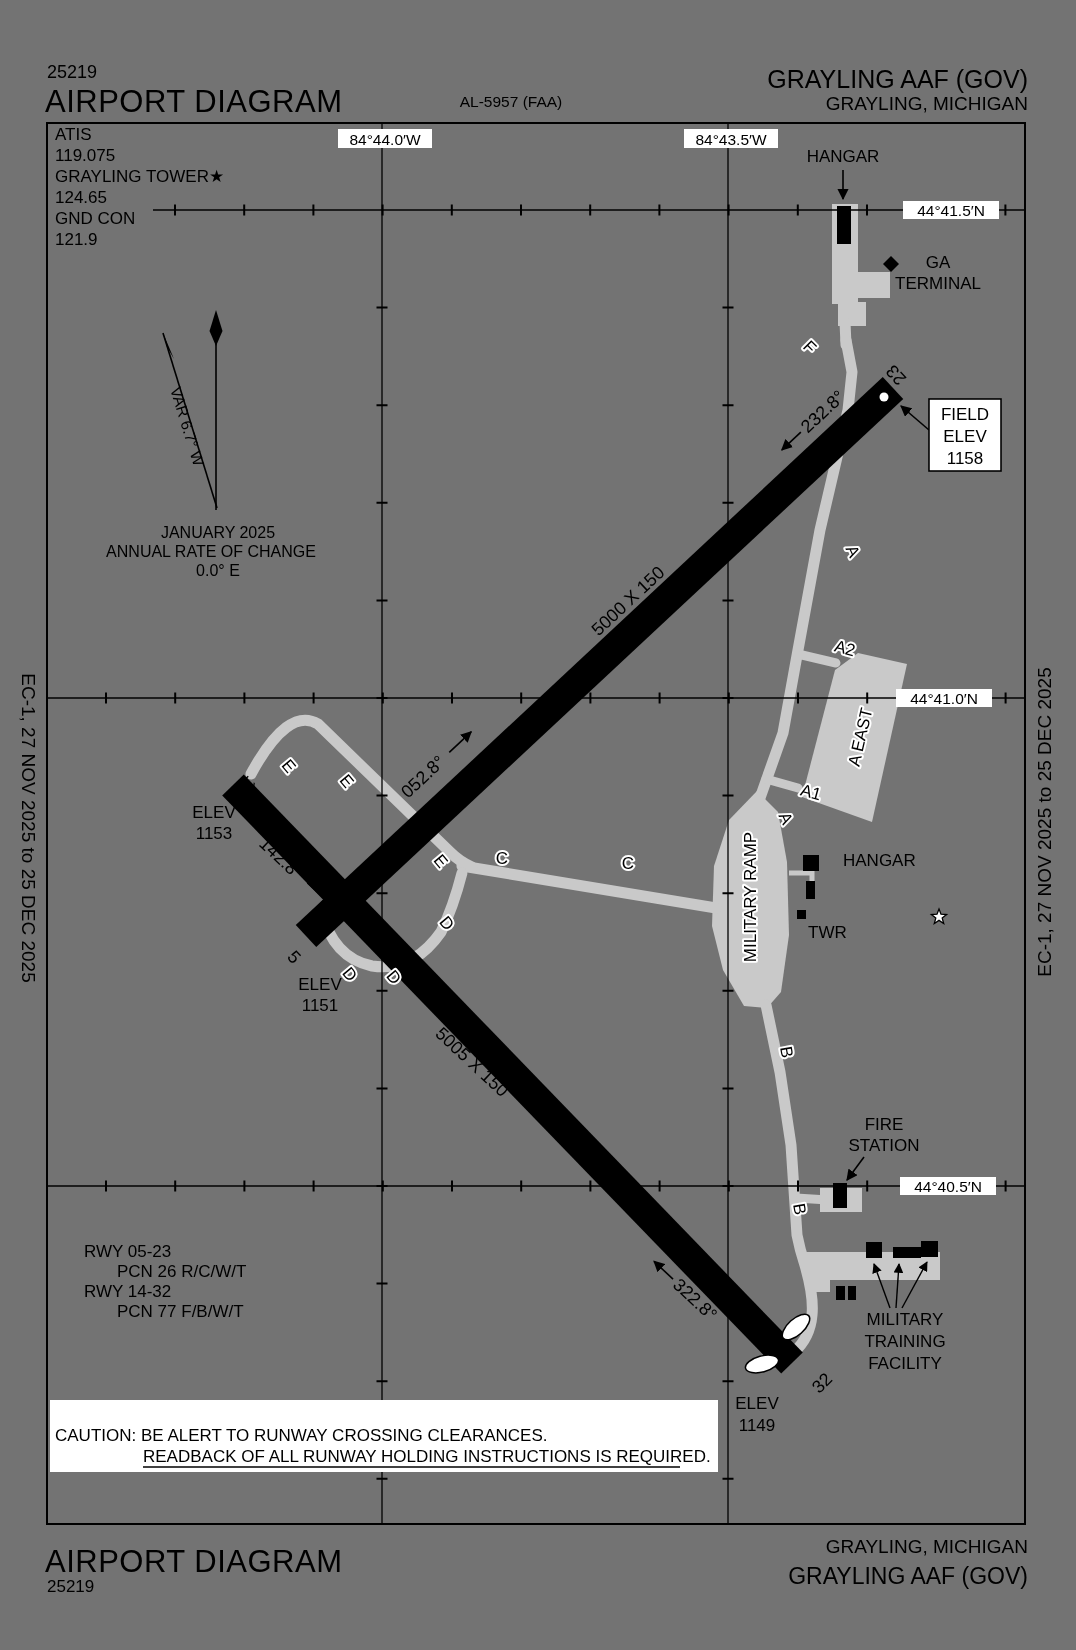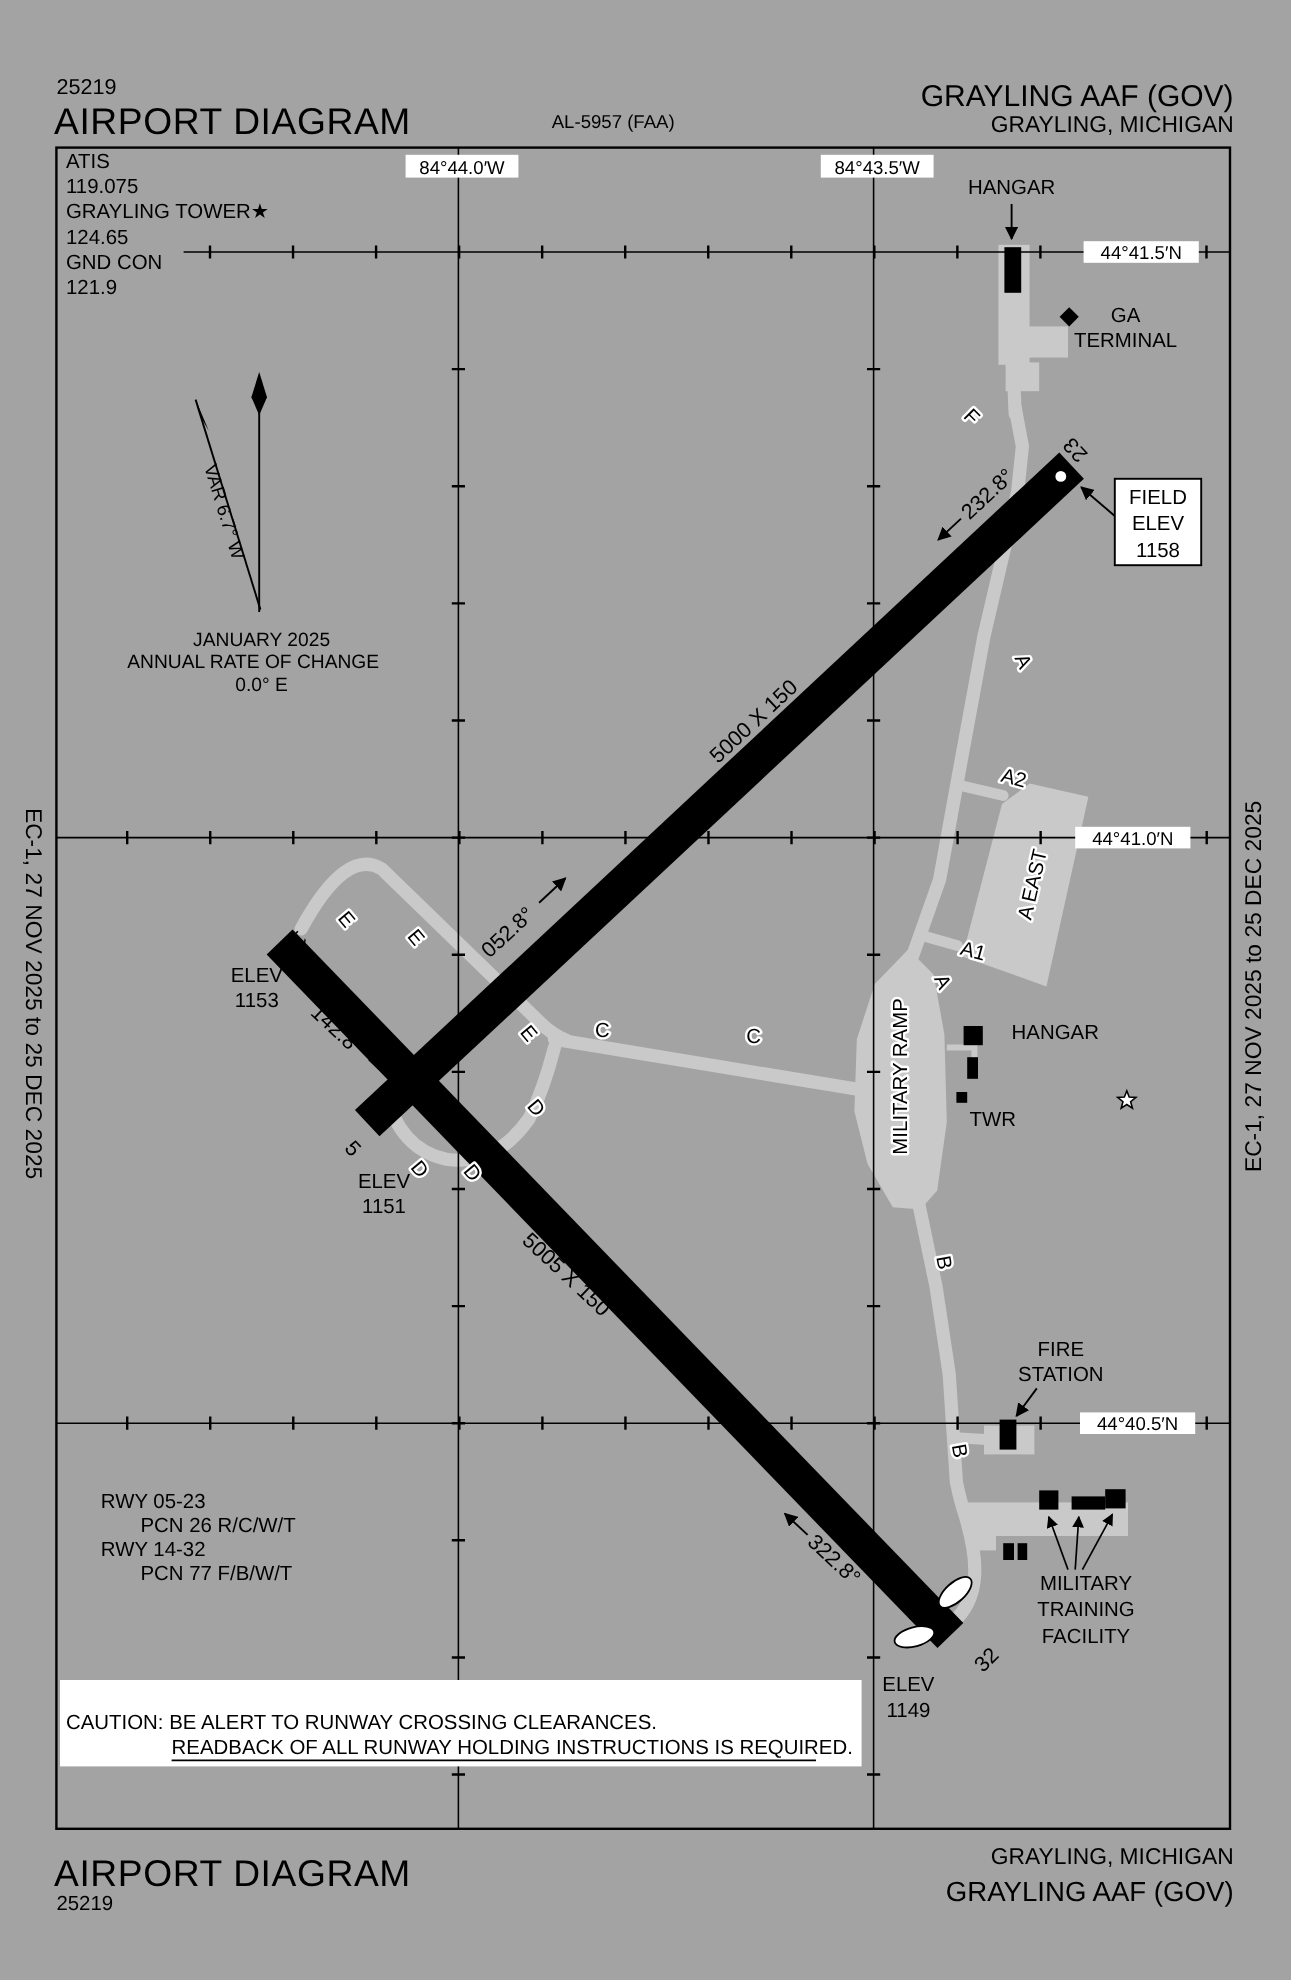--- a/index.html
+++ b/index.html
@@ -1,16 +1,16 @@
 <!DOCTYPE html>
 <html><head>
 <meta charset="utf-8">
 <style>
   html,body{margin:0;padding:0;background:#fff;}
-  #page{position:relative;width:1076px;height:1650px;background:#a3a3a3;overflow:hidden;}
+  #page{position:relative;width:1076px;height:1650px;background:#737373;overflow:hidden;}
   svg text{font-family:"Liberation Sans",sans-serif;fill:#000;}
   .t15{font-size:15.5px}
   .t16{font-size:16px}
   .t17{font-size:17px}
   .t18{font-size:18px}
   .t19{font-size:19px}
   .t25{font-size:25px}
   .t23{font-size:23px}
   .t31{font-size:31px;letter-spacing:.5px}
   .mid{text-anchor:middle}

